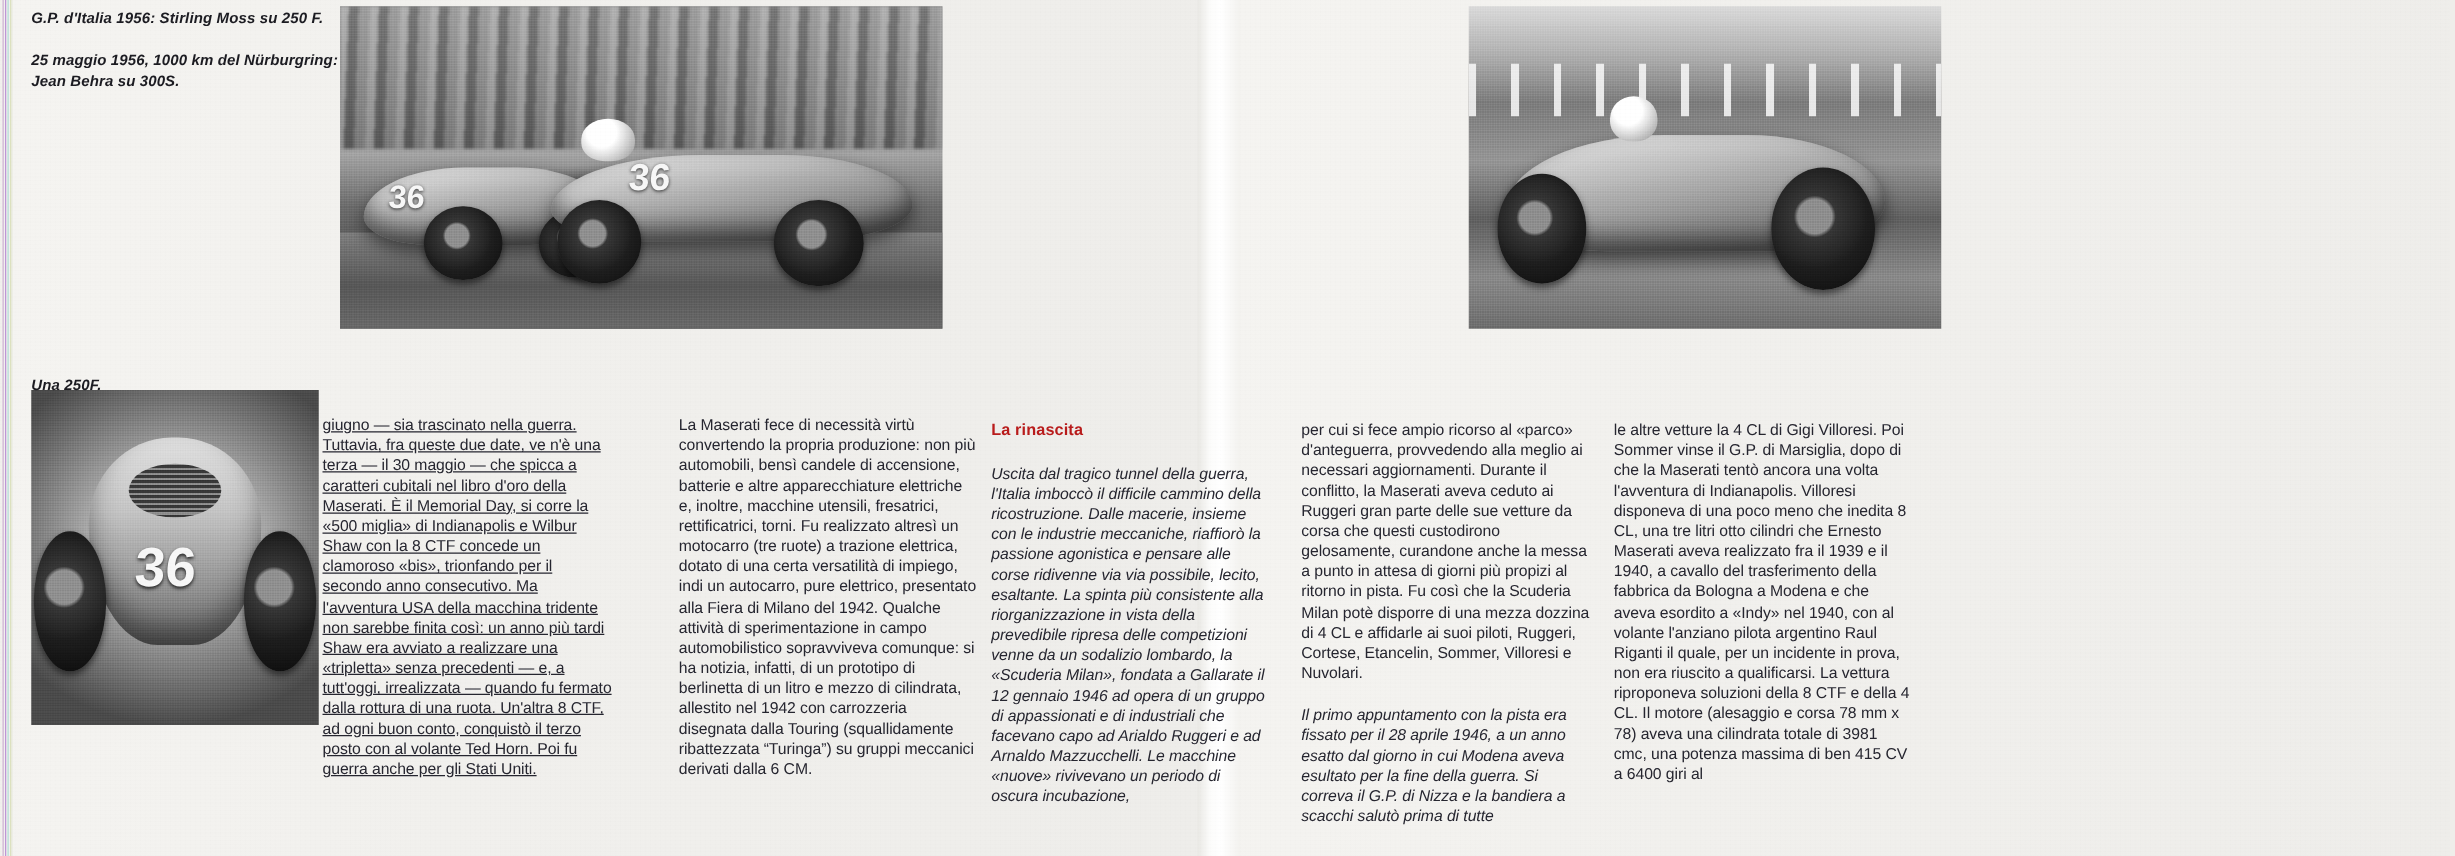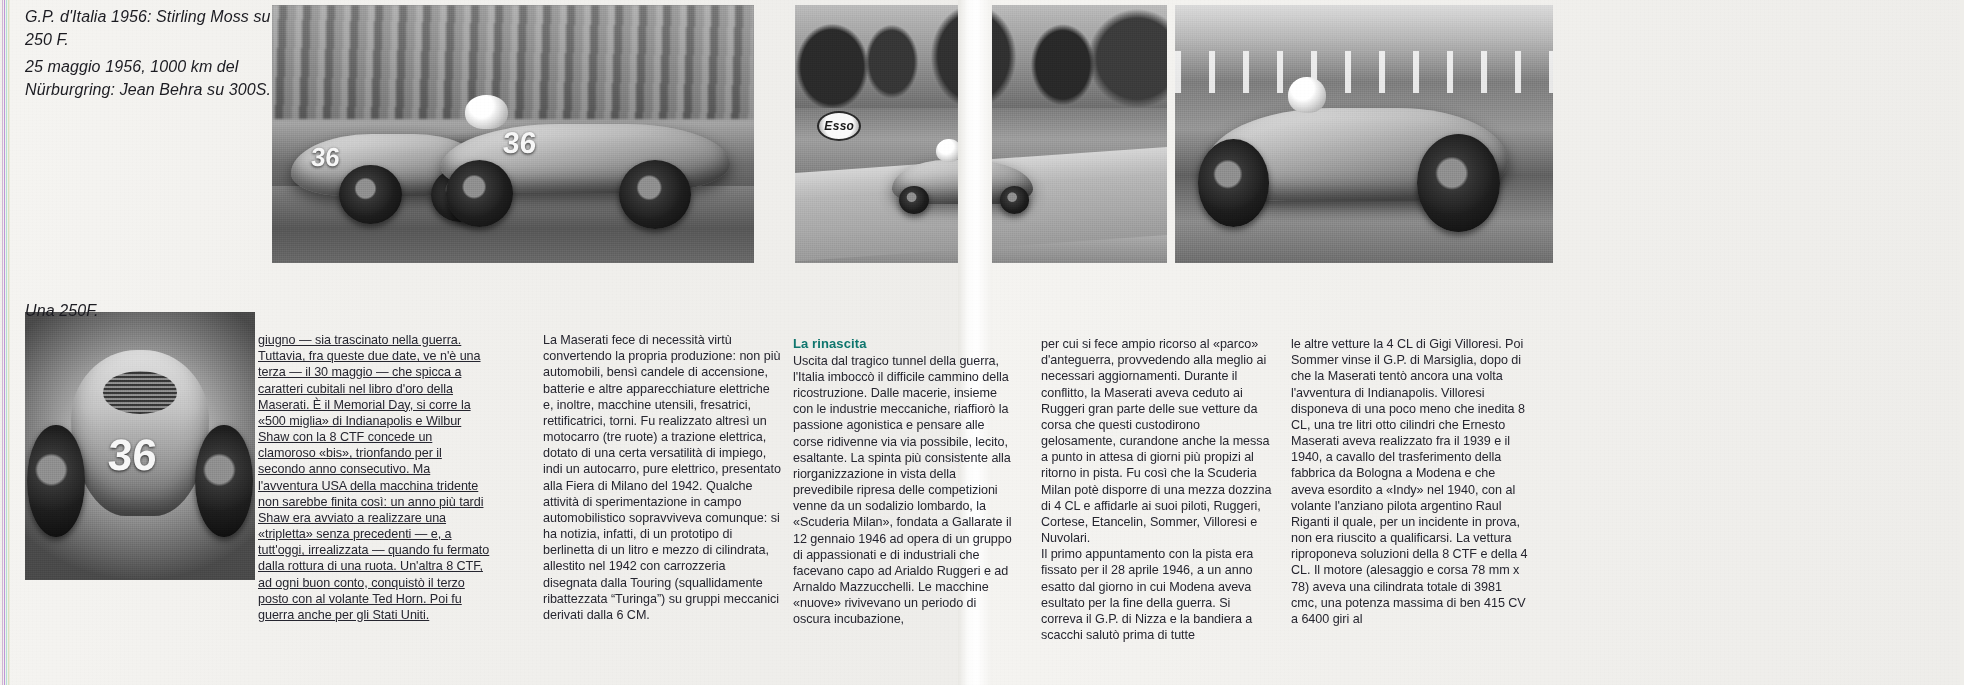--- a/index.html
+++ b/index.html
@@ -46,28 +46,29 @@
     position:absolute; inset:0; z-index:5; pointer-events:none; opacity:.35;
     background-image:
       repeating-linear-gradient(0deg, rgba(0,0,0,.018) 0 1px, rgba(255,255,255,0) 1px 3px),
       repeating-linear-gradient(90deg, rgba(0,0,0,.014) 0 1px, rgba(255,255,255,0) 1px 4px);
   }
 
   
   .caption {
     position:absolute;
     font-style:italic;
-    font-size:16px;
+    font-size:12px;
     line-height:1.42;
     color:#1c1c22;
     letter-spacing:.1px;
     z-index:4;
+    font-weight:bold;
   }
   #cap-1 { left:25px; top:6px;  width:250px; }
-  #cap-2 { left:25px; top:40px; width:250px;margin-top:16px; }
+  #cap-2 { left:25px; top:40px; width:250px; }
   #cap-3 { left:25px; top:80px; width:250px; }
   #cap-4 { left:25px; top:300px; width:250px; }
 
   
   .photo {
     position:absolute; z-index:2;
     overflow:hidden;
     background:#5c5c5c;
     filter:grayscale(1) contrast(1.05);
   }
@@ -179,25 +180,25 @@
   .col {
     position:absolute;
     font-size:12.6px;
     line-height:1.285;
     color:#262630;
     text-align:left;
     z-index:4;
     letter-spacing:-.05px;
   }
   .col p { margin:0 0 0 0; }
-  .col p + p { margin-top:0; }
+  .col p + p { margin-top:18px;font-style:italic; }
   .heading {
     font-weight:700;
     font-size:13px;
-    color:#0f766e;
+    color:#b91c1c;
     margin:0 0 17px 0;
     letter-spacing:.1px;
   }
   #col-1 { left:258px;  top:332px; width:232px;text-decoration:underline; }
   #col-2 { left:543px;  top:332px; width:238px; }
   #col-3 { left:793px;  top:336px; width:224px; }
   #col-4 { left:1041px; top:336px; width:232px; }
   #col-5 { left:1291px; top:336px; width:240px; }
 
   
@@ -227,30 +228,20 @@
 
     <div class="car-body" style="left:35%; top:46%; width:60%; height:27%;"></div>
     <div class="helmet" style="left:40%; top:35%; width:9%; height:13%;"></div>
     <div class="wheel" style="left:36%; top:60%; width:14%; height:26%;"></div>
     <div class="wheel" style="left:72%; top:60%; width:15%; height:27%;"></div>
     <span class="racenum" style="left:48%; top:47%; font-size:30px;">36</span>
 
     <div class="grainy"></div>
   </div>
 
-  <div class="photo" id="photo-b">
-    <div class="trees"></div>
-    <div class="roadband"></div>
-    <div class="esso-sign" style="left:6%; top:41%;">Esso</div>
-    <div class="car-body" style="left:26%; top:60%; width:38%; height:17%; border-radius:40% 46% 26% 26% / 68% 70% 34% 34%;"></div>
-    <div class="helmet" style="left:38%; top:52%; width:7%; height:9%;"></div>
-    <div class="wheel" style="left:28%; top:70%; width:8%; height:11%;"></div>
-    <div class="wheel" style="left:55%; top:70%; width:8%; height:11%;"></div>
-    <div class="grainy"></div>
-  </div>
 
   <div class="photo" id="photo-c">
     <div class="fence"></div>
     <div class="car-body" style="left:8%; top:40%; width:80%; height:36%;"></div>
     <div class="helmet" style="left:30%; top:28%; width:10%; height:14%;"></div>
     <div class="wheel" style="left:6%; top:52%; width:19%; height:34%;"></div>
     <div class="wheel" style="left:64%; top:50%; width:22%; height:38%;"></div>
     <div class="grainy"></div>
   </div>
 

